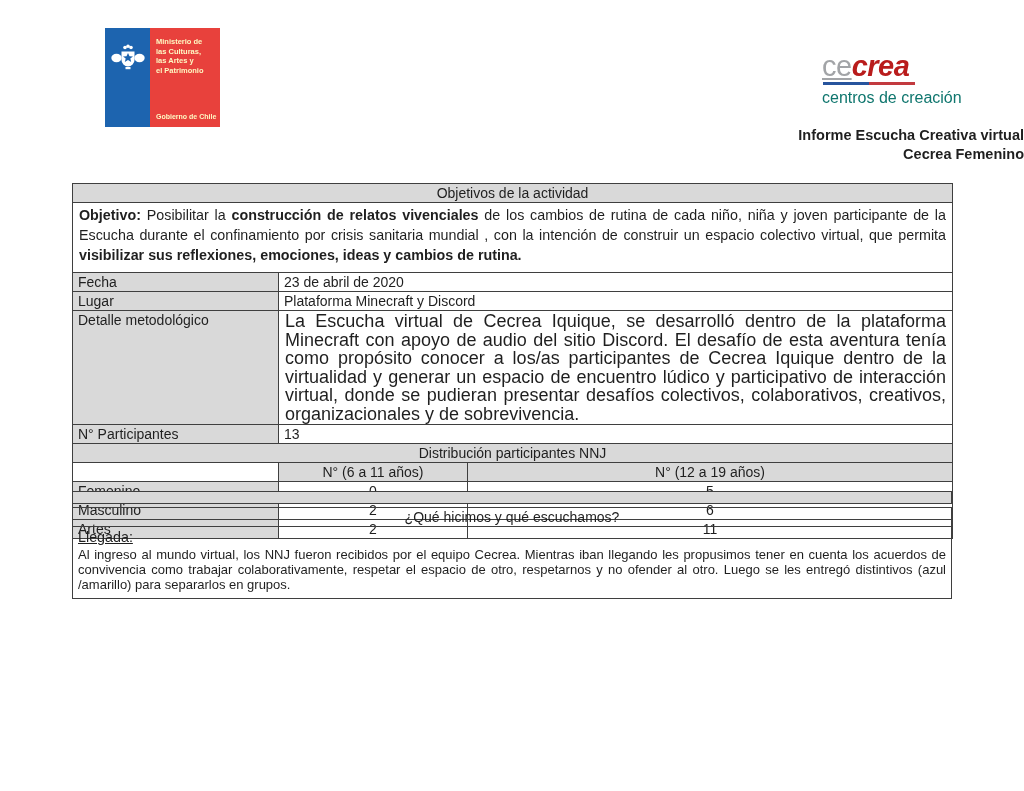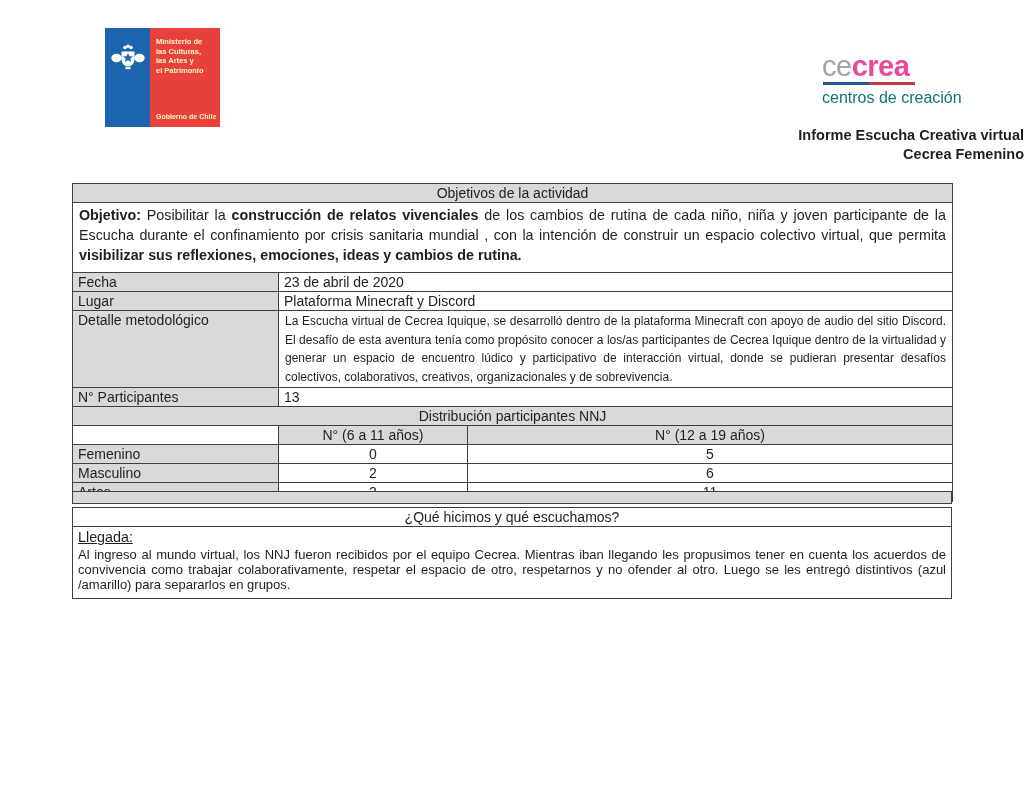--- a/index.html
+++ b/index.html
@@ -15,42 +15,42 @@
   
   .gov-logo { position: absolute; left: 105px; top: 28px; width: 115px; height: 99px; display: flex; }
   .gov-blue { width: 45px; background: var(--gov_blue, #1d64af); display: flex; justify-content: center; align-items: flex-start; padding-top: 14px; }
   .gov-red  { flex: 1; background: var(--gov_red, #e8413c); position: relative; color: #fef9c3; }
   .ministry-lines { font-size: 7.5px; font-weight: bold; line-height: 9.5px; padding: 9px 2px 0 6px; }
   .gob-chile { position: absolute; left: 6px; bottom: 7px; font-size: 7px; font-weight: bold; white-space: nowrap; }
 
   
   .cecrea { position: absolute; left: 822px; top: 52px; width: 98px; }
   .cecrea-word { font-size: 29px; line-height: 28px; letter-spacing: -0.5px; white-space: nowrap; }
-  .cecrea-ce   { color: #a2a4a7; font-weight: 400; }
-  .cecrea-crea { color: #ec4899; font-weight: 700; }
+  .cecrea-ce   { color: #a2a4a7; font-weight: 400; text-decoration: underline; }
+  .cecrea-crea { color: #b91c1c; font-weight: 700; font-style: italic; }
   .cecrea-line { height: 2.5px; width: 92px; margin: 2px 0 4px 1px;
     background: linear-gradient(to right, var(--cecrea_blue, #27549d) 50%, var(--cecrea_red, #c23a3f) 50%); }
   .cecrea-tag  { font-size: 16px; color: #0f766e; white-space: nowrap; }
 
   
   .doc-title { position: absolute; top: 126px; left: 0; width: 100%; text-align: right;
     font-weight: bold; font-size: 14.5px; line-height: 19px; }
 
   
   table { border-collapse: collapse; table-layout: fixed; width: 880px; padding-left: 12px; }
   .tableA { position: absolute; left: 72px; top: 183px; }
   .tableB { position: absolute; left: 72px; top: 491px; }
   .tableC { position: absolute; left: 72px; top: 507px; }
   td { border: 1px solid var(--border, #3f3f3f); font-size: 14px; line-height: 16px;
        padding: 1px 5px; vertical-align: top; overflow: hidden; }
   .gray   { background: var(--table_gray, #d9d9d9); }
   .center { text-align: center; }
   .h18 td { height: 18px; }
   .para { text-align: justify; font-size: 14.3px; line-height: 20px; padding: 2px 6px 2px 6px; }
-  .para-detalle { text-align: justify; font-size: 12px; line-height: 18.5px; padding: 1px 6px; margin-left: 19px; }
+  .para-detalle { text-align: justify; font-size: 18px; line-height: 18.5px; padding: 1px 6px; margin-left: 19px; }
   .objetivo-cell { height: 70px; }
   .detalle-cell { height: 74px; }
   .spacer-cell { height: 12px; }
   .llegada-cell { height: 72px; margin-left: 23px; }
   .llegada-title { text-decoration: underline; font-size: 14.3px; line-height: 19px; }
   .llegada-text { text-align: justify; font-size: 13px; line-height: 15px; }
 </style>
 </head>
 <body>
 

